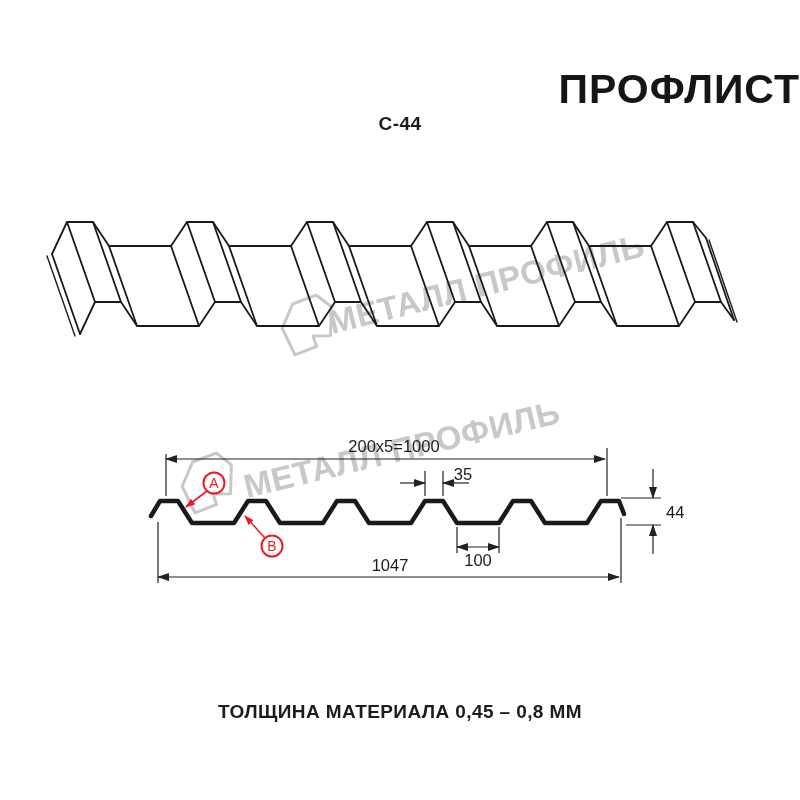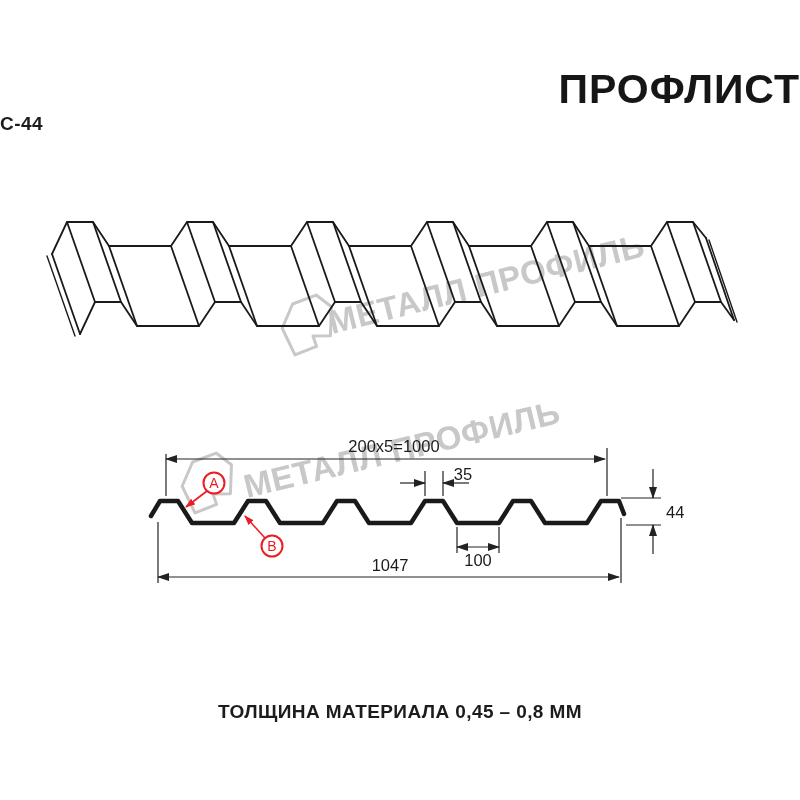--- a/index.html
+++ b/index.html
@@ -1,21 +1,21 @@
 <!DOCTYPE html>
 <html><head>
 <meta charset="utf-8">
 <style>
   * { margin:0; padding:0; box-sizing:border-box; }
   html,body { width:800px; height:800px; background:#ffffff; overflow:hidden;
               font-family:"Liberation Sans", sans-serif; }
   .canvas { position:relative; width:800px; height:800px; background:#fff; }
   .title { position:absolute; top:66px; left:0; width:800px; text-align:right;
            font-size:41px; font-weight:800; letter-spacing:1px; color:#161616; }
-  .subtitle { position:absolute; top:113px; left:0; width:800px; 
+  .subtitle { position:absolute; top:113px; left:0; width:800px; text-align:center;
               font-size:19px; font-weight:700; letter-spacing:.5px; color:#1c1c1c; }
   .footer-note { position:absolute; top:701px; left:0; width:800px; text-align:center;
                  font-size:19px; font-weight:600; letter-spacing:.4px; color:#1c1c1c; }
   svg { position:absolute; left:0; top:0; }
   svg text { font-family:"Liberation Sans", sans-serif; }
   .dim-label { font-size:16.5px; fill:#1c1c1c; }
   .callout-letter { font-size:14px; fill:#ec1c24; font-weight:500; }
   .wm-text { font-size:33px; font-weight:700; fill:#c8c8c8; letter-spacing:.5px; }
 </style>
 </head>

